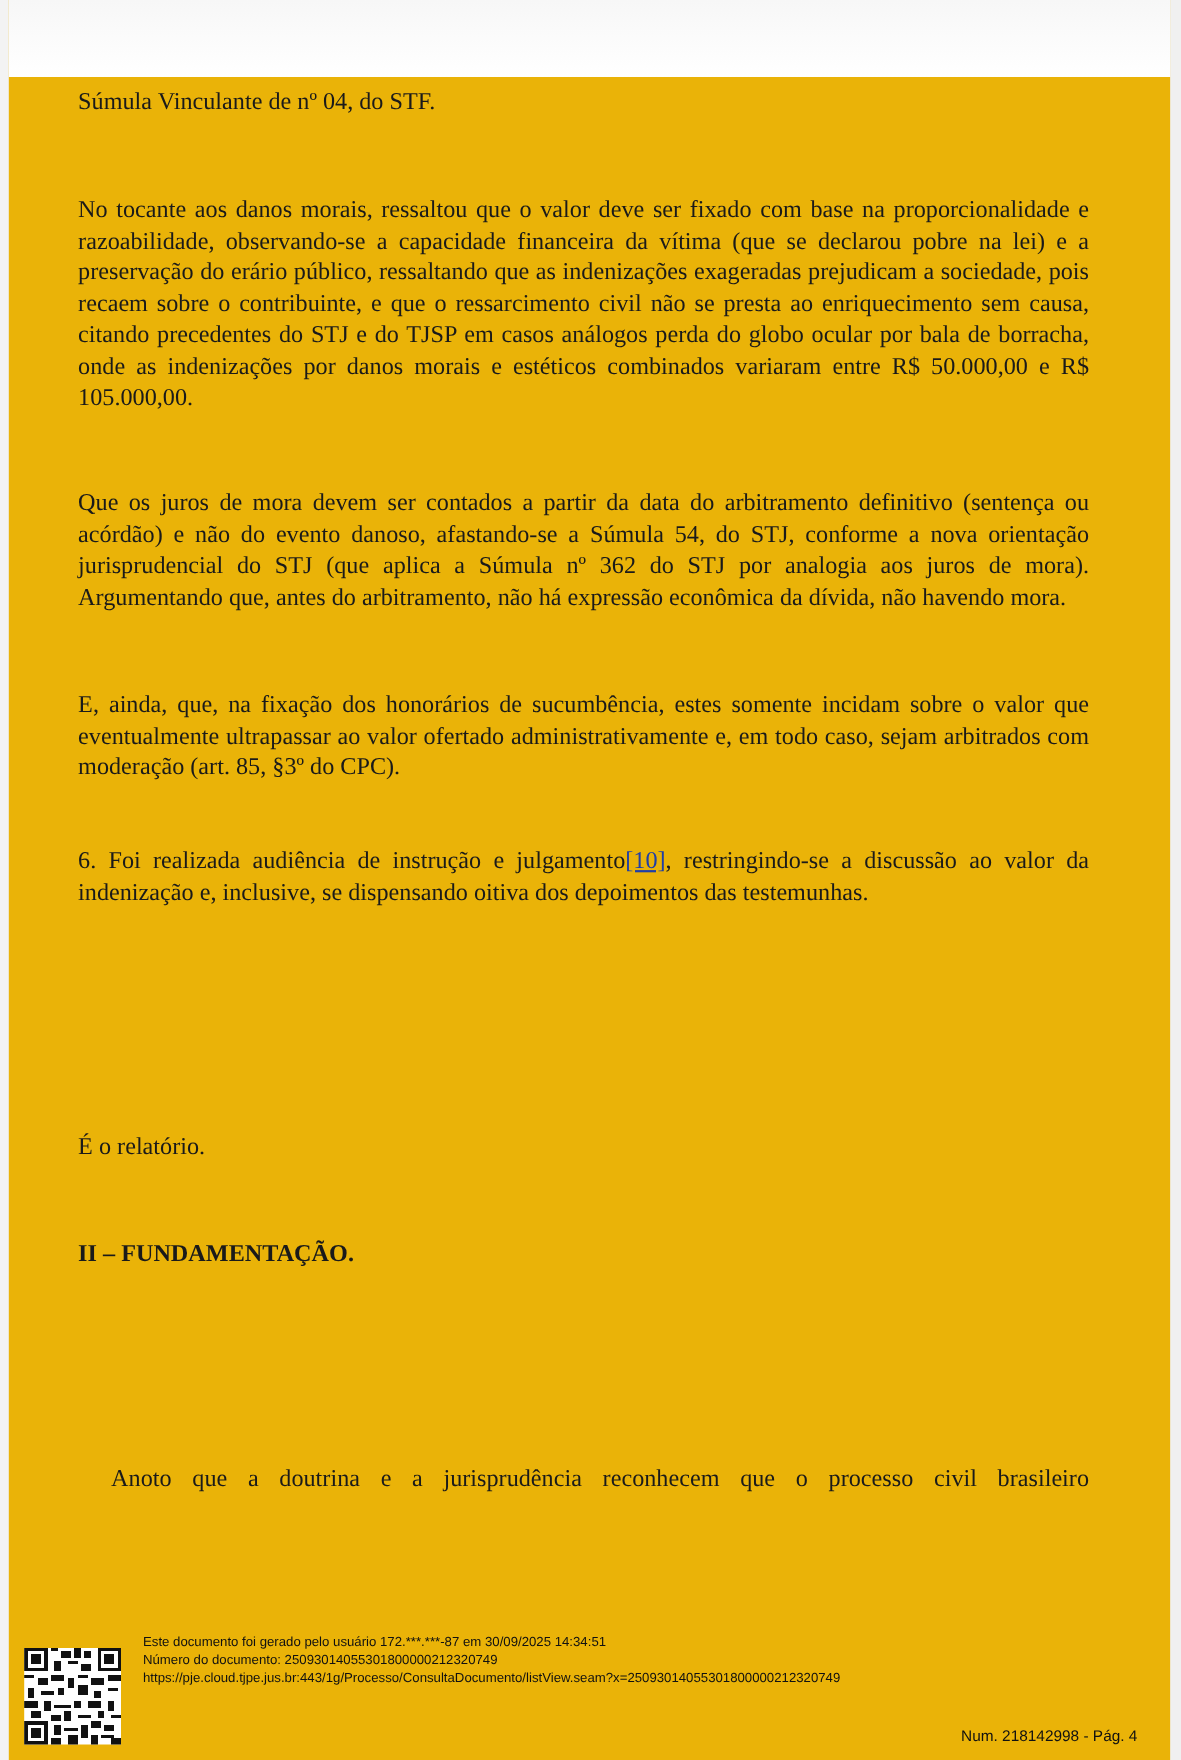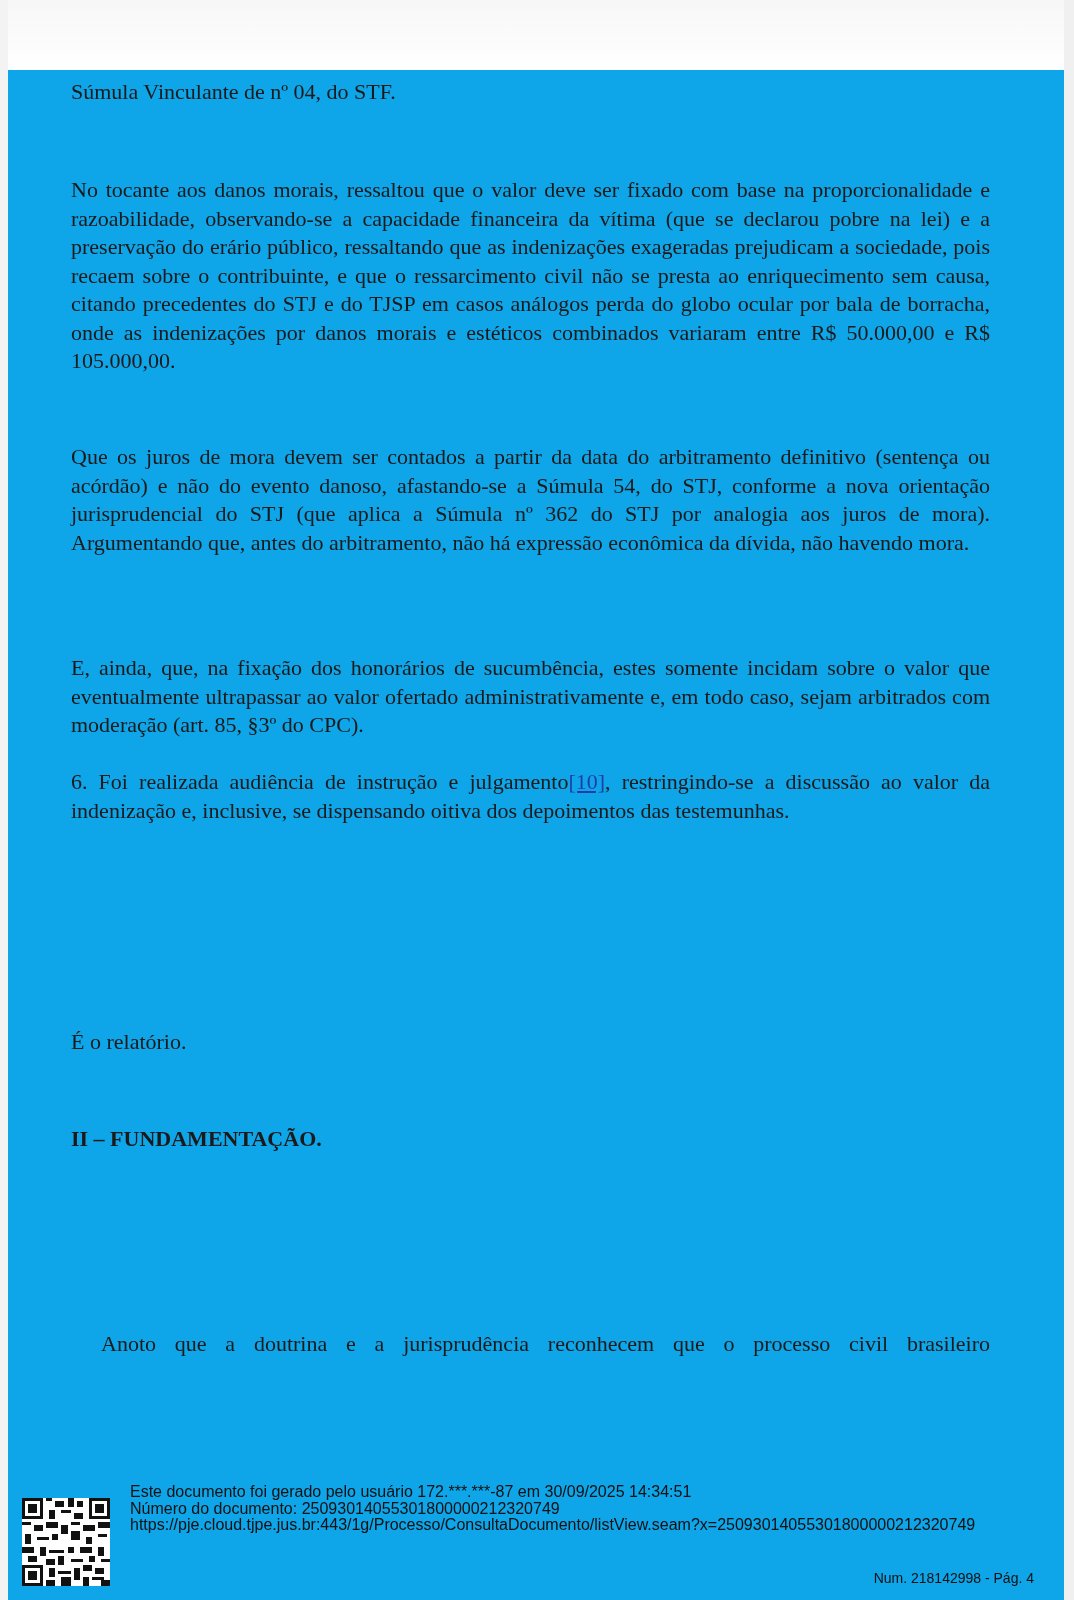--- a/index.html
+++ b/index.html
@@ -5,40 +5,40 @@
   html, body { margin: 0; padding: 0; }
   body {
     width: 1074px; height: 1600px; overflow: hidden;
     background: #f3f3f3;
     font-family: "Liberation Serif", "DejaVu Serif", serif;
     color: #1a1a1a;
     position: relative;
   }
   .page {
     position: absolute; left: 8px; top: 0; width: 1056px; height: 1600px;
-    background: #0ea5e9;
+    background: #eab308;
   }
   .top-shade {
     position: absolute; left: 0; top: 0; width: 1056px; height: 70px;
     background: linear-gradient(#f7f7f7, #ffffff);
   }
   .p {
     position: absolute;
     font-size: 22px; line-height: 28.5px;
     text-align: justify; text-align-last: left;
     margin: 0;
   }
   .full { left: 63px; width: 919px; }
   .indent { left: 93px; width: 889px; }
   .bold { font-weight: bold; }
   .link { color: #1f3ea8; text-decoration: underline; cursor: pointer; }
   .footer-text {
     position: absolute; left: 122px; top: 1484px;
     font-family: "Liberation Sans", "DejaVu Sans", sans-serif;
-    font-size: 16px; line-height: 16.5px; color: #111;
+    font-size: 12px; line-height: 16.5px; color: #111;
   }
   .footer-text div { white-space: nowrap; }
   .pagenum {
     position: absolute; right: 30px; top: 1570px;
     font-family: "Liberation Sans", "DejaVu Sans", sans-serif;
     font-size: 14px; color: #111; white-space: nowrap; text-align: right;
   }
   .qr {
     position: absolute; left: 14px; top: 1498px; width: 88px; height: 88px;
   }
@@ -51,21 +51,21 @@
 
 <div class="page">
   <div class="top-shade"></div>
 
   <p class="p full" style="top:78px;">Súmula Vinculante de nº 04, do STF.</p>
 
   <p class="p full" style="top:176px;">No tocante aos danos morais, ressaltou que o valor deve ser fixado com base na proporcionalidade e razoabilidade, observando-se a capacidade financeira da vítima (que se declarou pobre na lei) e a preservação do erário público, ressaltando que as indenizações exageradas prejudicam a sociedade, pois recaem sobre o contribuinte, e que o ressarcimento civil não se presta ao enriquecimento sem causa, citando precedentes do STJ e do TJSP em casos análogos  perda do globo ocular por bala de borracha, onde as indenizações por danos morais e estéticos combinados variaram entre R$ 50.000,00 e R$ 105.000,00.</p>
 
   <p class="p full" style="top:443px;">Que os juros de mora devem ser contados a partir da data do arbitramento definitivo (sentença ou acórdão) e não do evento danoso, afastando-se a Súmula 54, do STJ, conforme a nova orientação jurisprudencial do STJ (que aplica a Súmula nº 362 do STJ por analogia aos juros de mora). Argumentando que, antes do arbitramento, não há expressão econômica da dívida, não havendo mora.</p>
 
-  <p class="p full" style="top:654px;font-family:Liberation Serif, serif;">E, ainda, que, na fixação dos honorários de sucumbência, estes somente incidam sobre o valor que eventualmente ultrapassar ao valor ofertado administrativamente e, em todo caso, sejam arbitrados com moderação (art. 85, §3º do CPC).</p>
+  <p class="p full" style="top:626px;font-family:Liberation Serif, serif;">E, ainda, que, na fixação dos honorários de sucumbência, estes somente incidam sobre o valor que eventualmente ultrapassar ao valor ofertado administrativamente e, em todo caso, sejam arbitrados com moderação (art. 85, §3º do CPC).</p>
 
   <p class="p full" style="top:768px;">
     <span>6.  Foi realizada audiência de instrução e julgamento</span><span class="link">[10]</span><span>, restringindo-se a discussão ao valor da indenização e, inclusive, se dispensando oitiva dos depoimentos das testemunhas.</span>
   </p>
 
 
   <p class="p full" style="top:1028px;">É o relatório.</p>
 
   <p class="p full bold" style="top:1125px;">II – FUNDAMENTAÇÃO.</p>
 

